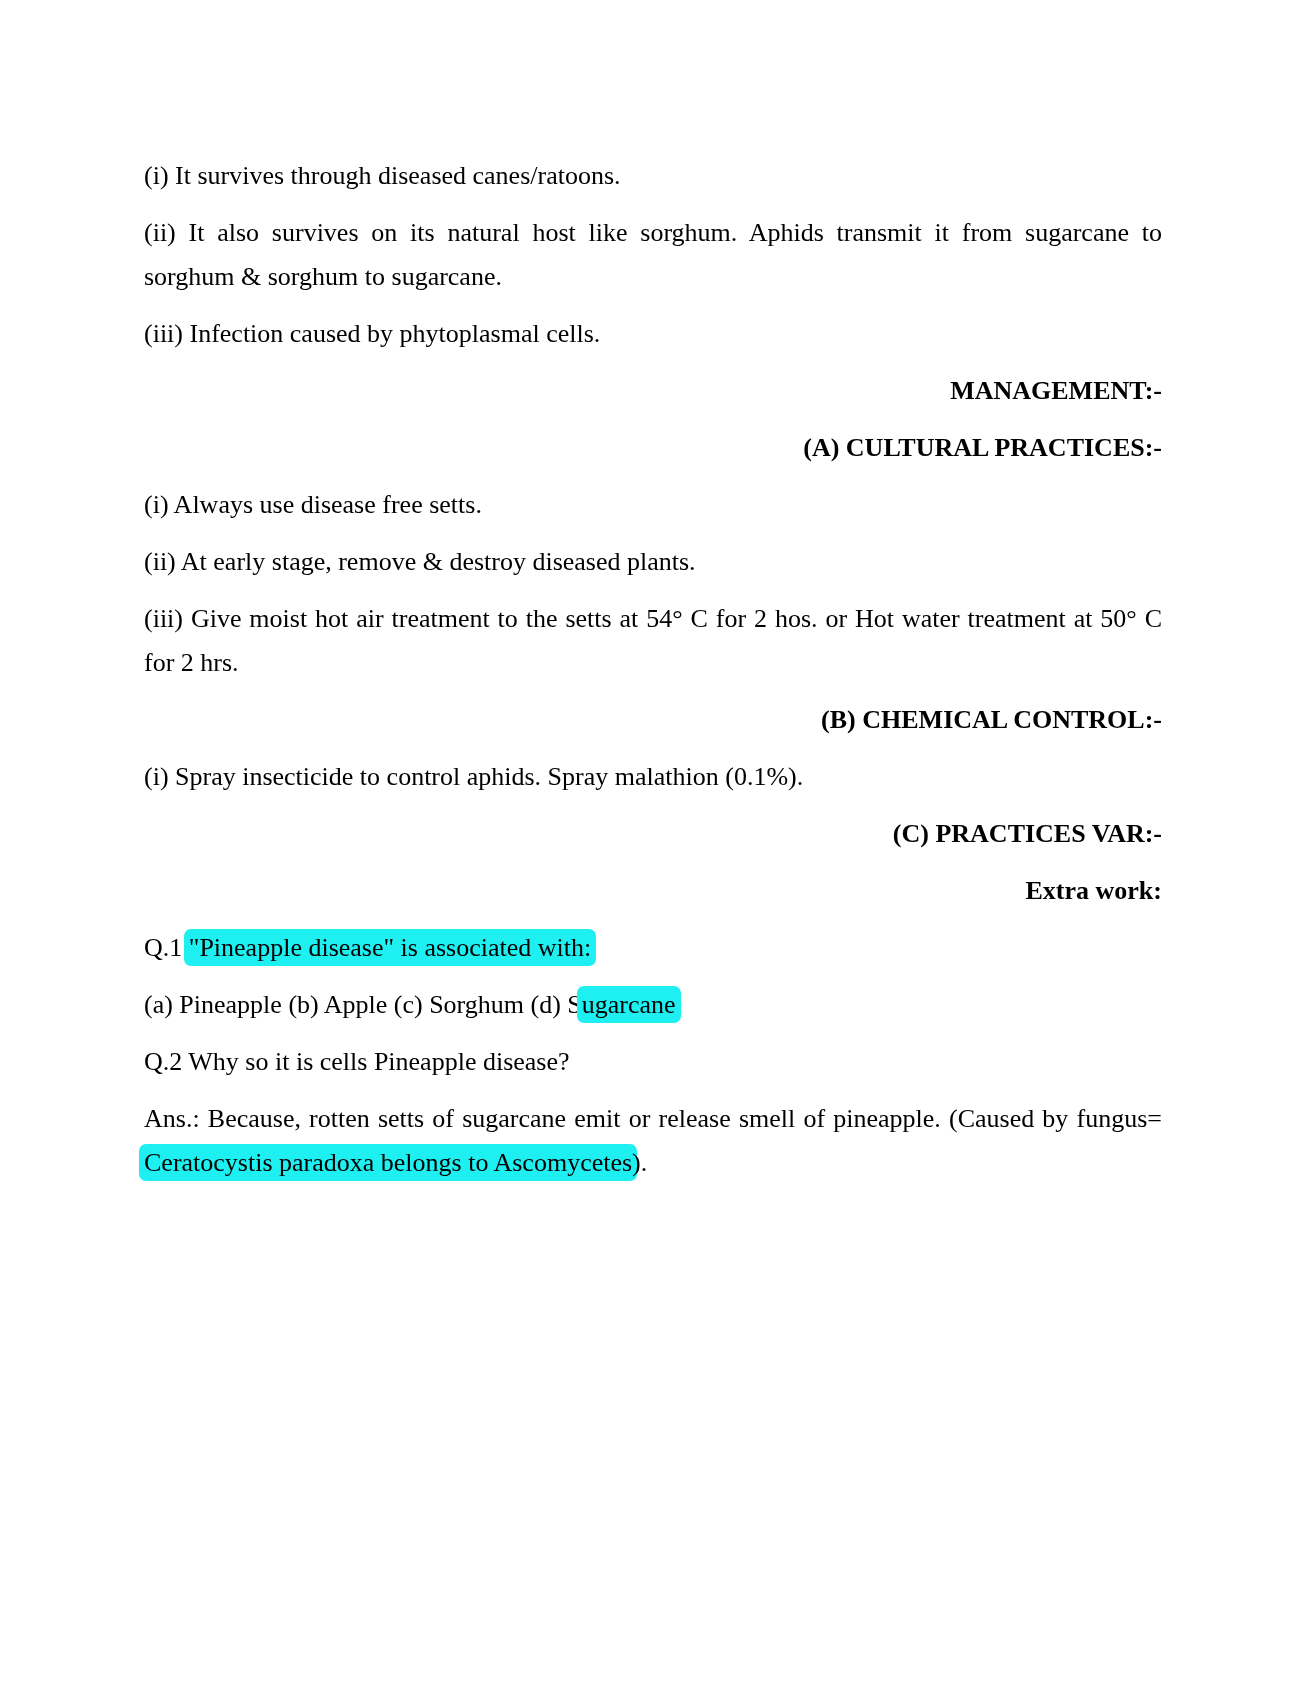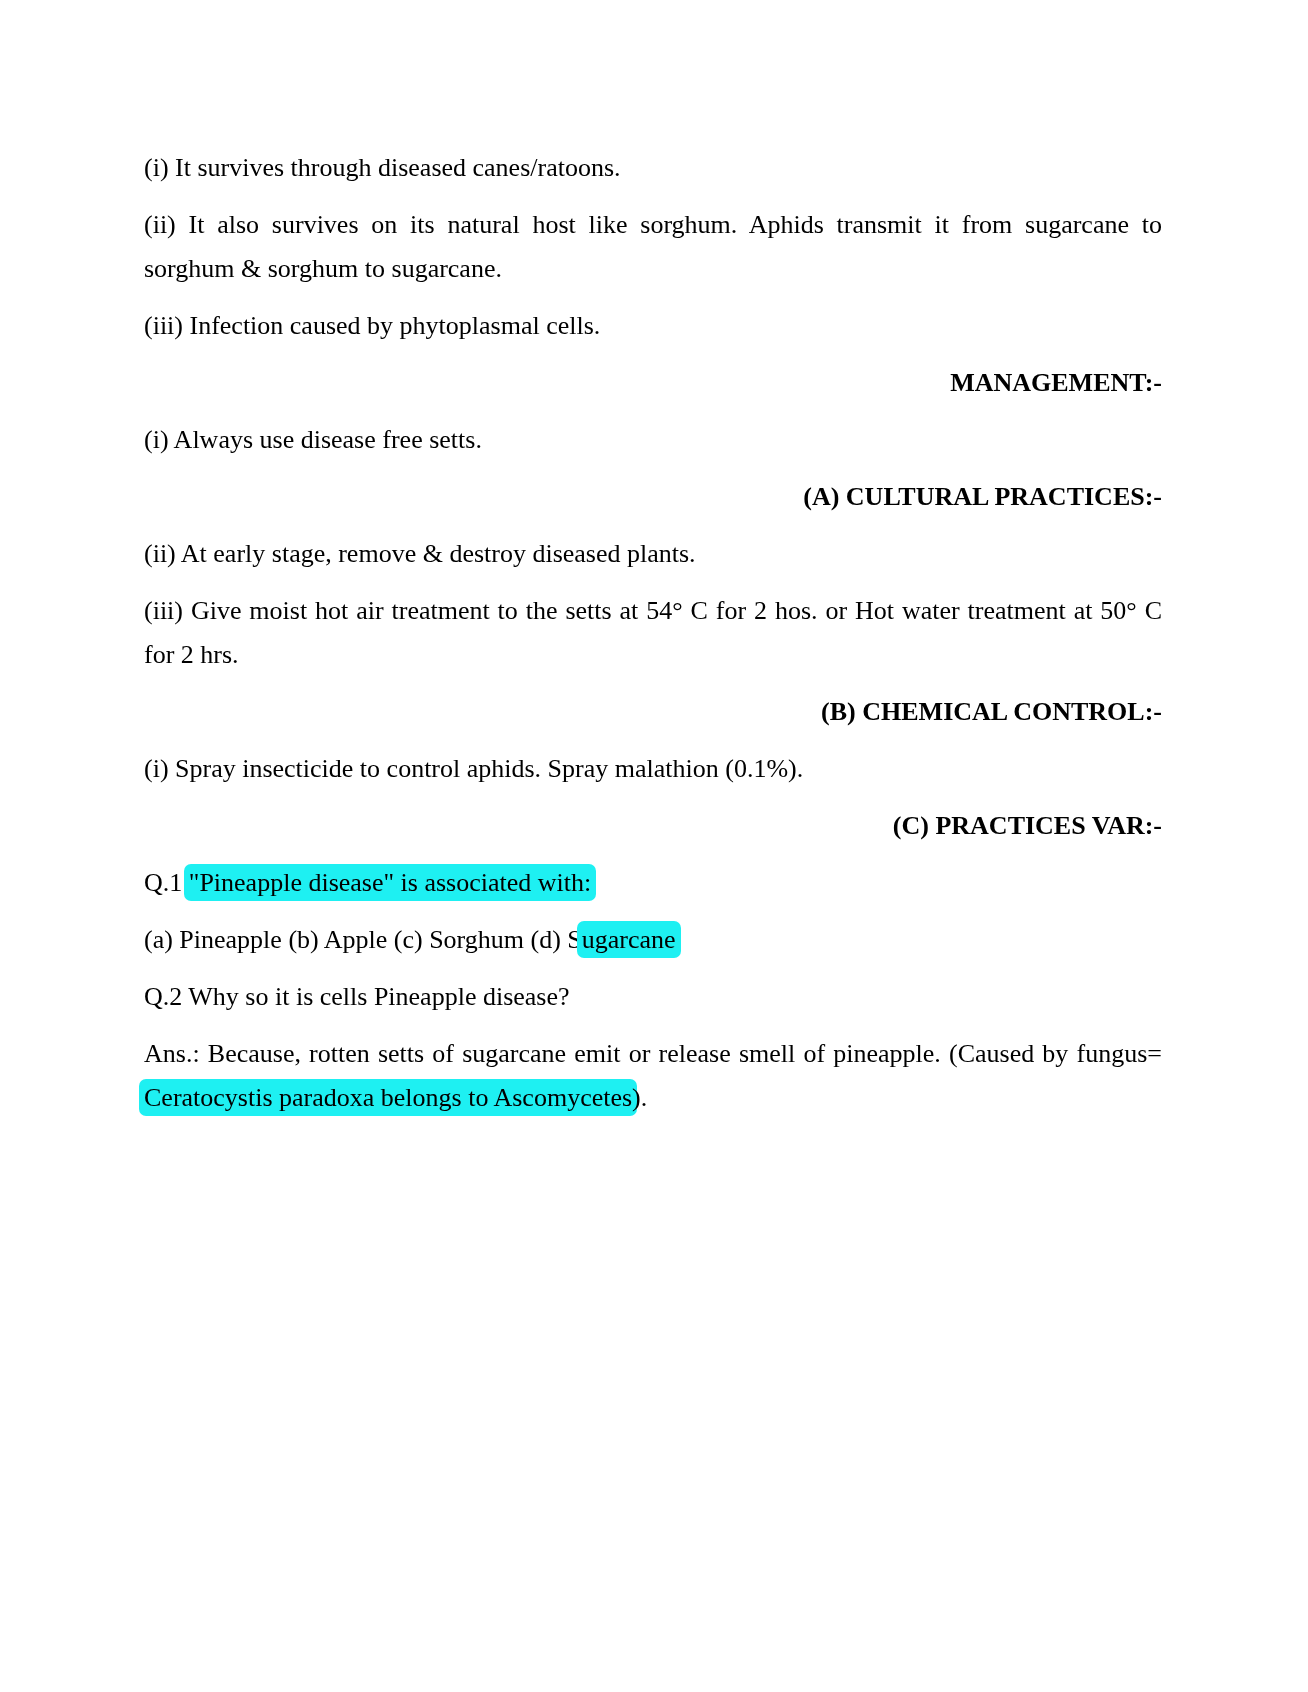--- a/index.html
+++ b/index.html
@@ -17,21 +17,21 @@
   }
   main.doc {
     position: absolute;
     left: 144px;
     top: 146px;
     width: 1018px;
   }
   p.para {
     font-size: 26px;
     line-height: 44px;
-    margin: 0 0 13px 0;
+    margin: 8px 0 13px 0;
     color: #000000;
   }
   p.para.body {
     text-align: justify;
     font-weight: 400;
   }
   p.para.heading {
     text-align: right;
     font-weight: 700;
   }
@@ -48,24 +48,25 @@
   }
 </style>
 </head>
 <body style="background: rgb(255, 255, 255); color: rgb(0, 0, 0); --hl-color: #1ef0f2;">
 
 <main class="doc">
     <p class="para body"><span class="seg">(i) It survives through diseased canes/ratoons.</span></p>
     <p class="para body"><span class="seg">(ii) It also survives on its natural host like sorghum. Aphids transmit it from sugarcane to sorghum &amp; sorghum to sugarcane.</span></p>
     <p class="para body"><span class="seg">(iii) Infection caused by phytoplasmal cells.</span></p>
     <p class="para heading"><span class="seg">MANAGEMENT:-</span></p>
+    <p class="para heading"><span class="seg">(A) CULTURAL PRACTICES:-</span></p>
     <p class="para body"><span class="seg">(i) Always use disease free setts.</span></p>
-    <p class="para heading"><span class="seg">(A) CULTURAL PRACTICES:-</span></p>
     <p class="para body"><span class="seg">(ii) At early stage, remove &amp; destroy diseased plants.</span></p>
     <p class="para body"><span class="seg">(iii) Give moist hot air treatment to the setts at 54° C for 2 hos. or Hot water treatment at 50° C for 2 hrs.</span></p>
     <p class="para heading"><span class="seg">(B) CHEMICAL CONTROL:-</span></p>
     <p class="para body"><span class="seg">(i) Spray insecticide to control aphids. Spray malathion (0.1%).</span></p>
     <p class="para heading"><span class="seg">(C) PRACTICES VAR:-</span></p>
+    <p class="para heading"><span class="seg">Extra work:</span></p>
     <p class="para body"><span class="seg">Q.1 </span><span class="seg hl">"Pineapple disease" is associated with:</span></p>
     <p class="para body"><span class="seg">(a) Pineapple (b) Apple (c) Sorghum (d) S</span><span class="seg hl">ugarcane</span></p>
     <p class="para body"><span class="seg">Q.2 Why so it is cells Pineapple disease?</span></p>
     <p class="para body"><span class="seg">Ans.: Because, rotten setts of sugarcane emit or release smell of pineapple. (Caused by fungus= </span><span class="seg hl">Ceratocystis paradoxa belongs to Ascomycetes</span><span class="seg">).</span></p>
   </main>
 
 </body></html>

